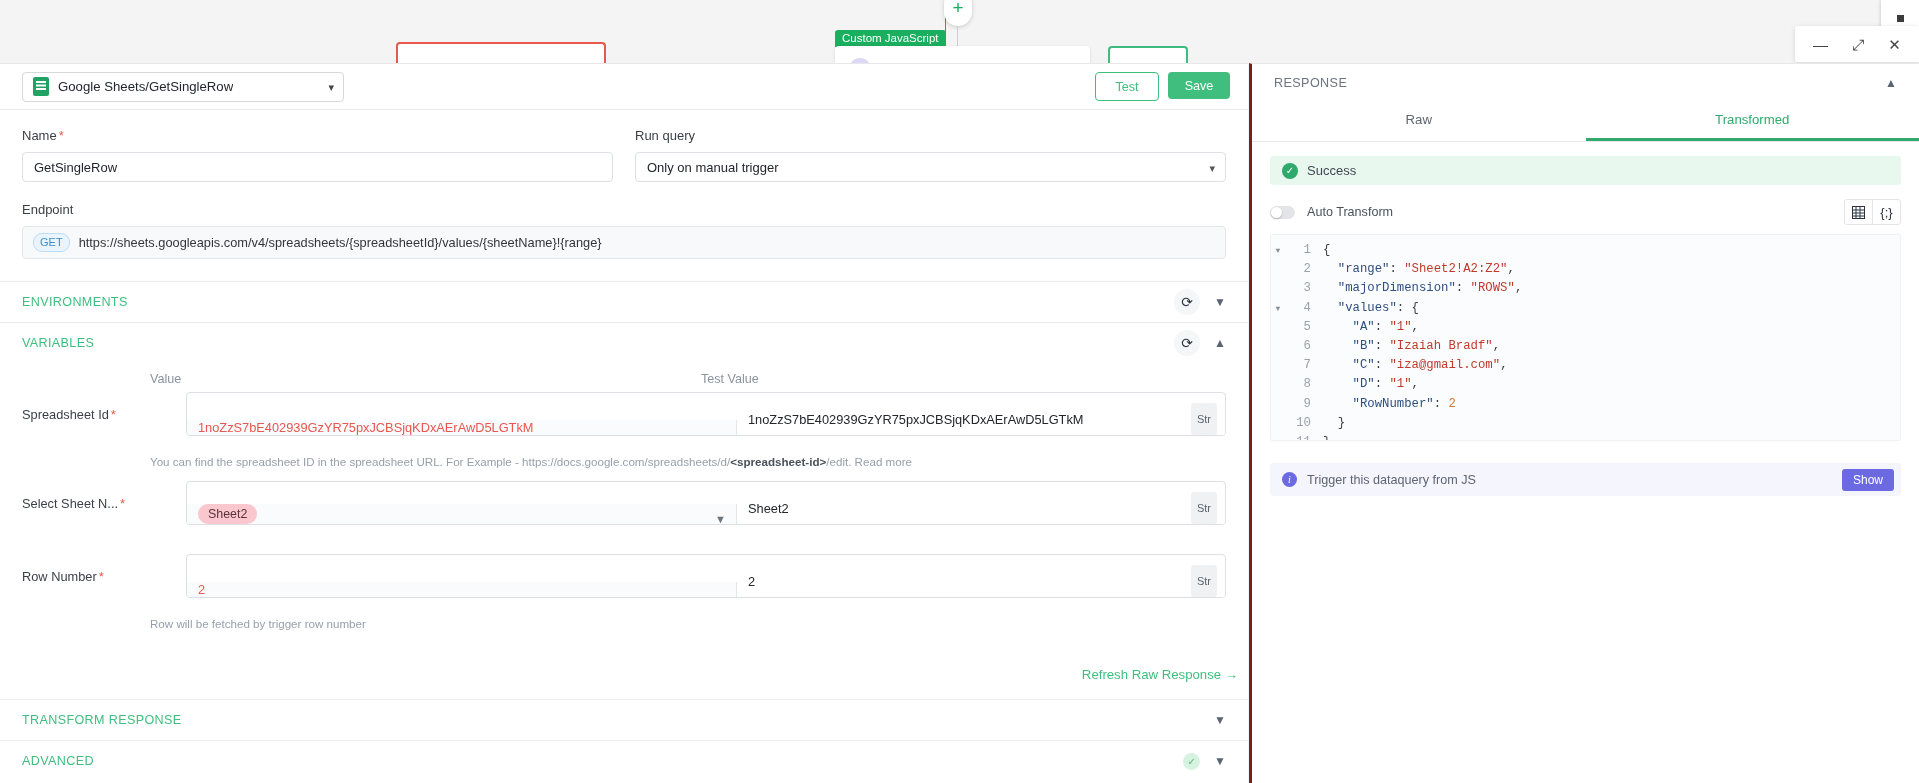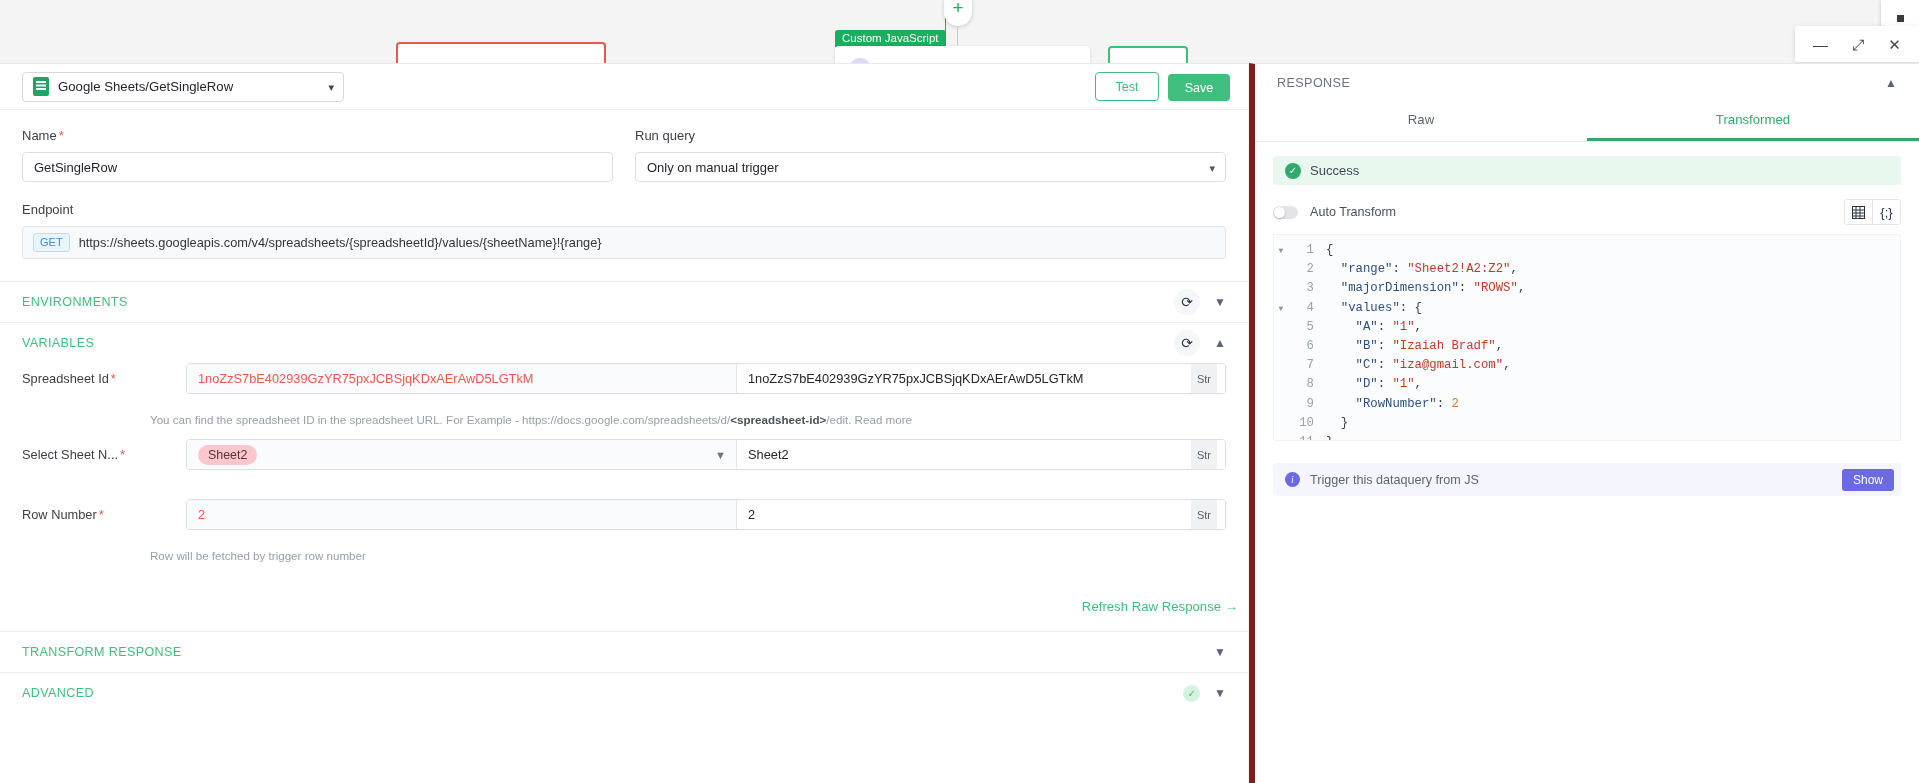--- a/index.html
+++ b/index.html
@@ -72,21 +72,21 @@
   }
   .gs-icon{
     width:16px;height:19px;border-radius:2px;background:#21a366;position:relative;flex:none;
   }
   .gs-icon:before{
     content:"";position:absolute;left:3px;top:4px;width:10px;height:1.6px;background:#fff;
     box-shadow:0 3.5px 0 #fff,0 7px 0 #fff;
   }
   .ds-label{font-size:13.2px;color:#23262c;white-space:nowrap;overflow:hidden;}
   .ds-caret{position:absolute;right:9px;top:8px;font-size:11px;color:#444;}
-  .topbar-right{display:flex;align-items:flex-end;gap:9px;}
+  .topbar-right{display:flex;align-items:flex-start;gap:9px;}
   .btn-test{
     width:62px;height:27px;border:1px solid #3fbe7e;border-radius:4px;background:#fff;
     color:#3fbe7e;font-size:12.6px;display:flex;align-items:center;justify-content:center;
     font-family:"Liberation Sans",sans-serif;cursor:pointer;
   }
   .btn-save{
     width:62px;height:27px;border:none;border-radius:4px;background:#3fbe7e;
     color:#fff;font-size:12.6px;display:flex;align-items:center;justify-content:center;
     font-family:"Liberation Sans",sans-serif;cursor:pointer;
   }
@@ -104,21 +104,21 @@
   }
   .sel-wrap{position:relative;}
   .sel-caret{position:absolute;right:11px;top:10px;font-size:11px;color:#555;pointer-events:none;}
   .endpoint-block{margin-top:20px;}
   .endpoint-bar{
     display:flex;align-items:center;gap:9px;height:33px;
     border:1px solid #e4e6e9;border-radius:4px;background:#f8f9fa;padding:0 10px;
     box-sizing:border-box;margin-top:9px;
   }
   .get-badge{
-    border:1px solid #bcdcf5;background:#eaf4fd;color:#3a8ec7;border-radius:3px;
+    border:1px solid #bcdcf5;background:#eaf4fd;color:#3a8ec7;border-radius:9px;
     font-size:11px;padding:2px 6px;line-height:1.2;flex:none;
   }
   .endpoint-url{font-size:12.8px;color:#32363c;white-space:nowrap;overflow:hidden;}
 
   
   .sect{
     border-top:1px solid #ececec;height:41px;display:flex;align-items:center;
     justify-content:space-between;padding:0 22px;box-sizing:border-box;
   }
   .sect-title{font-size:12.6px;letter-spacing:.35px;color:#3fbe7e;font-weight:400;}
@@ -137,21 +137,21 @@
   .vars{padding:0 22px 0 22px;}
   .vhead{display:flex;font-size:12.6px;color:#8b949e;padding:9px 0 6px 0;}
   .vhead .c1{width:128px;flex:none;}
   .vhead .c2{width:551px;flex:none;}
   .vhead .c3{flex:1;}
   .vrow{display:flex;align-items:center;margin-bottom:19px;gap:36px;}
   .vname{
     width:128px;flex:none;font-size:12.8px;color:#3b3f45;padding-right:6px;
     white-space:nowrap;box-sizing:border-box;
   }
-  .vctl{display:flex;flex:1;border:1px solid #dcdfe3;border-radius:4px;overflow:hidden;height:31px;box-sizing:border-box;}
+  .vctl{display:flex;flex:1;border:1px solid #dcdfe3;border-radius:4px;overflow:hidden;height:44px;box-sizing:border-box;align-items:flex-end;}
   .vcell-a{
     width:550px;flex:none;background:#fafbfc;display:flex;align-items:center;
     padding:0 11px;box-sizing:border-box;border-right:1px solid #e3e6e9;position:relative;
   }
   .vcell-b{
     flex:1;background:#fff;display:flex;align-items:center;justify-content:space-between;
     padding:0 8px 0 11px;box-sizing:border-box;
   }
   .val-txt{font-size:12.8px;color:#e8584f;font-family:"Liberation Sans",sans-serif;}
   .test-txt{font-size:12.8px;color:#23262c;}
@@ -170,21 +170,21 @@
   .refresh-link{
     text-align:right;padding:22px 10px 16px 22px;
   }
   .refresh-link span{
     color:#3fbe7e;font-size:13.2px;cursor:pointer;
   }
 
   
   .response{
     position:absolute;left:1249px;top:63px;width:670px;height:720px;background:#fff;
-    border-left:6px solid #7f1d1d;border-top:1px solid #e8e8e8;box-sizing:border-box;
+    border-left:3px solid #7f1d1d;border-top:1px solid #e8e8e8;box-sizing:border-box;
   }
   .resp-head{
     height:38px;display:flex;align-items:center;justify-content:space-between;
     padding:0 22px;box-sizing:border-box;
   }
   .resp-head .t{font-size:12.6px;letter-spacing:.4px;color:#6c7480;}
   .tabs{display:flex;border-bottom:1px solid #e6e8ea;}
   .tab{
     flex:1;text-align:center;font-size:13.2px;color:#5d656f;padding:10px 0 11px 0;
     cursor:pointer;box-sizing:border-box;
@@ -317,20 +317,25 @@
 
     <div class="sect">
       <span class="sect-title">VARIABLES</span>
       <span class="sect-icons">
         <span class="refresh-ic">⟳</span>
         <span class="chev">▲</span>
       </span>
     </div>
 
     <div class="vars">
+      <div class="vhead">
+        <div class="c1"></div>
+        <div class="c2">Value</div>
+        <div class="c3">Test Value</div>
+      </div>
 
       <div class="vrow">
         <div class="vname"><span>Spreadsheet Id</span><span class="req">*</span></div>
         <div class="vctl">
           <div class="vcell-a">
             <span class="val-txt">1noZzS7bE402939GzYR75pxJCBSjqKDxAErAwD5LGTkM</span>
           </div>
           <div class="vcell-b">
             <span class="test-txt">1noZzS7bE402939GzYR75pxJCBSjqKDxAErAwD5LGTkM</span>
             <span class="str-badge">Str</span>

